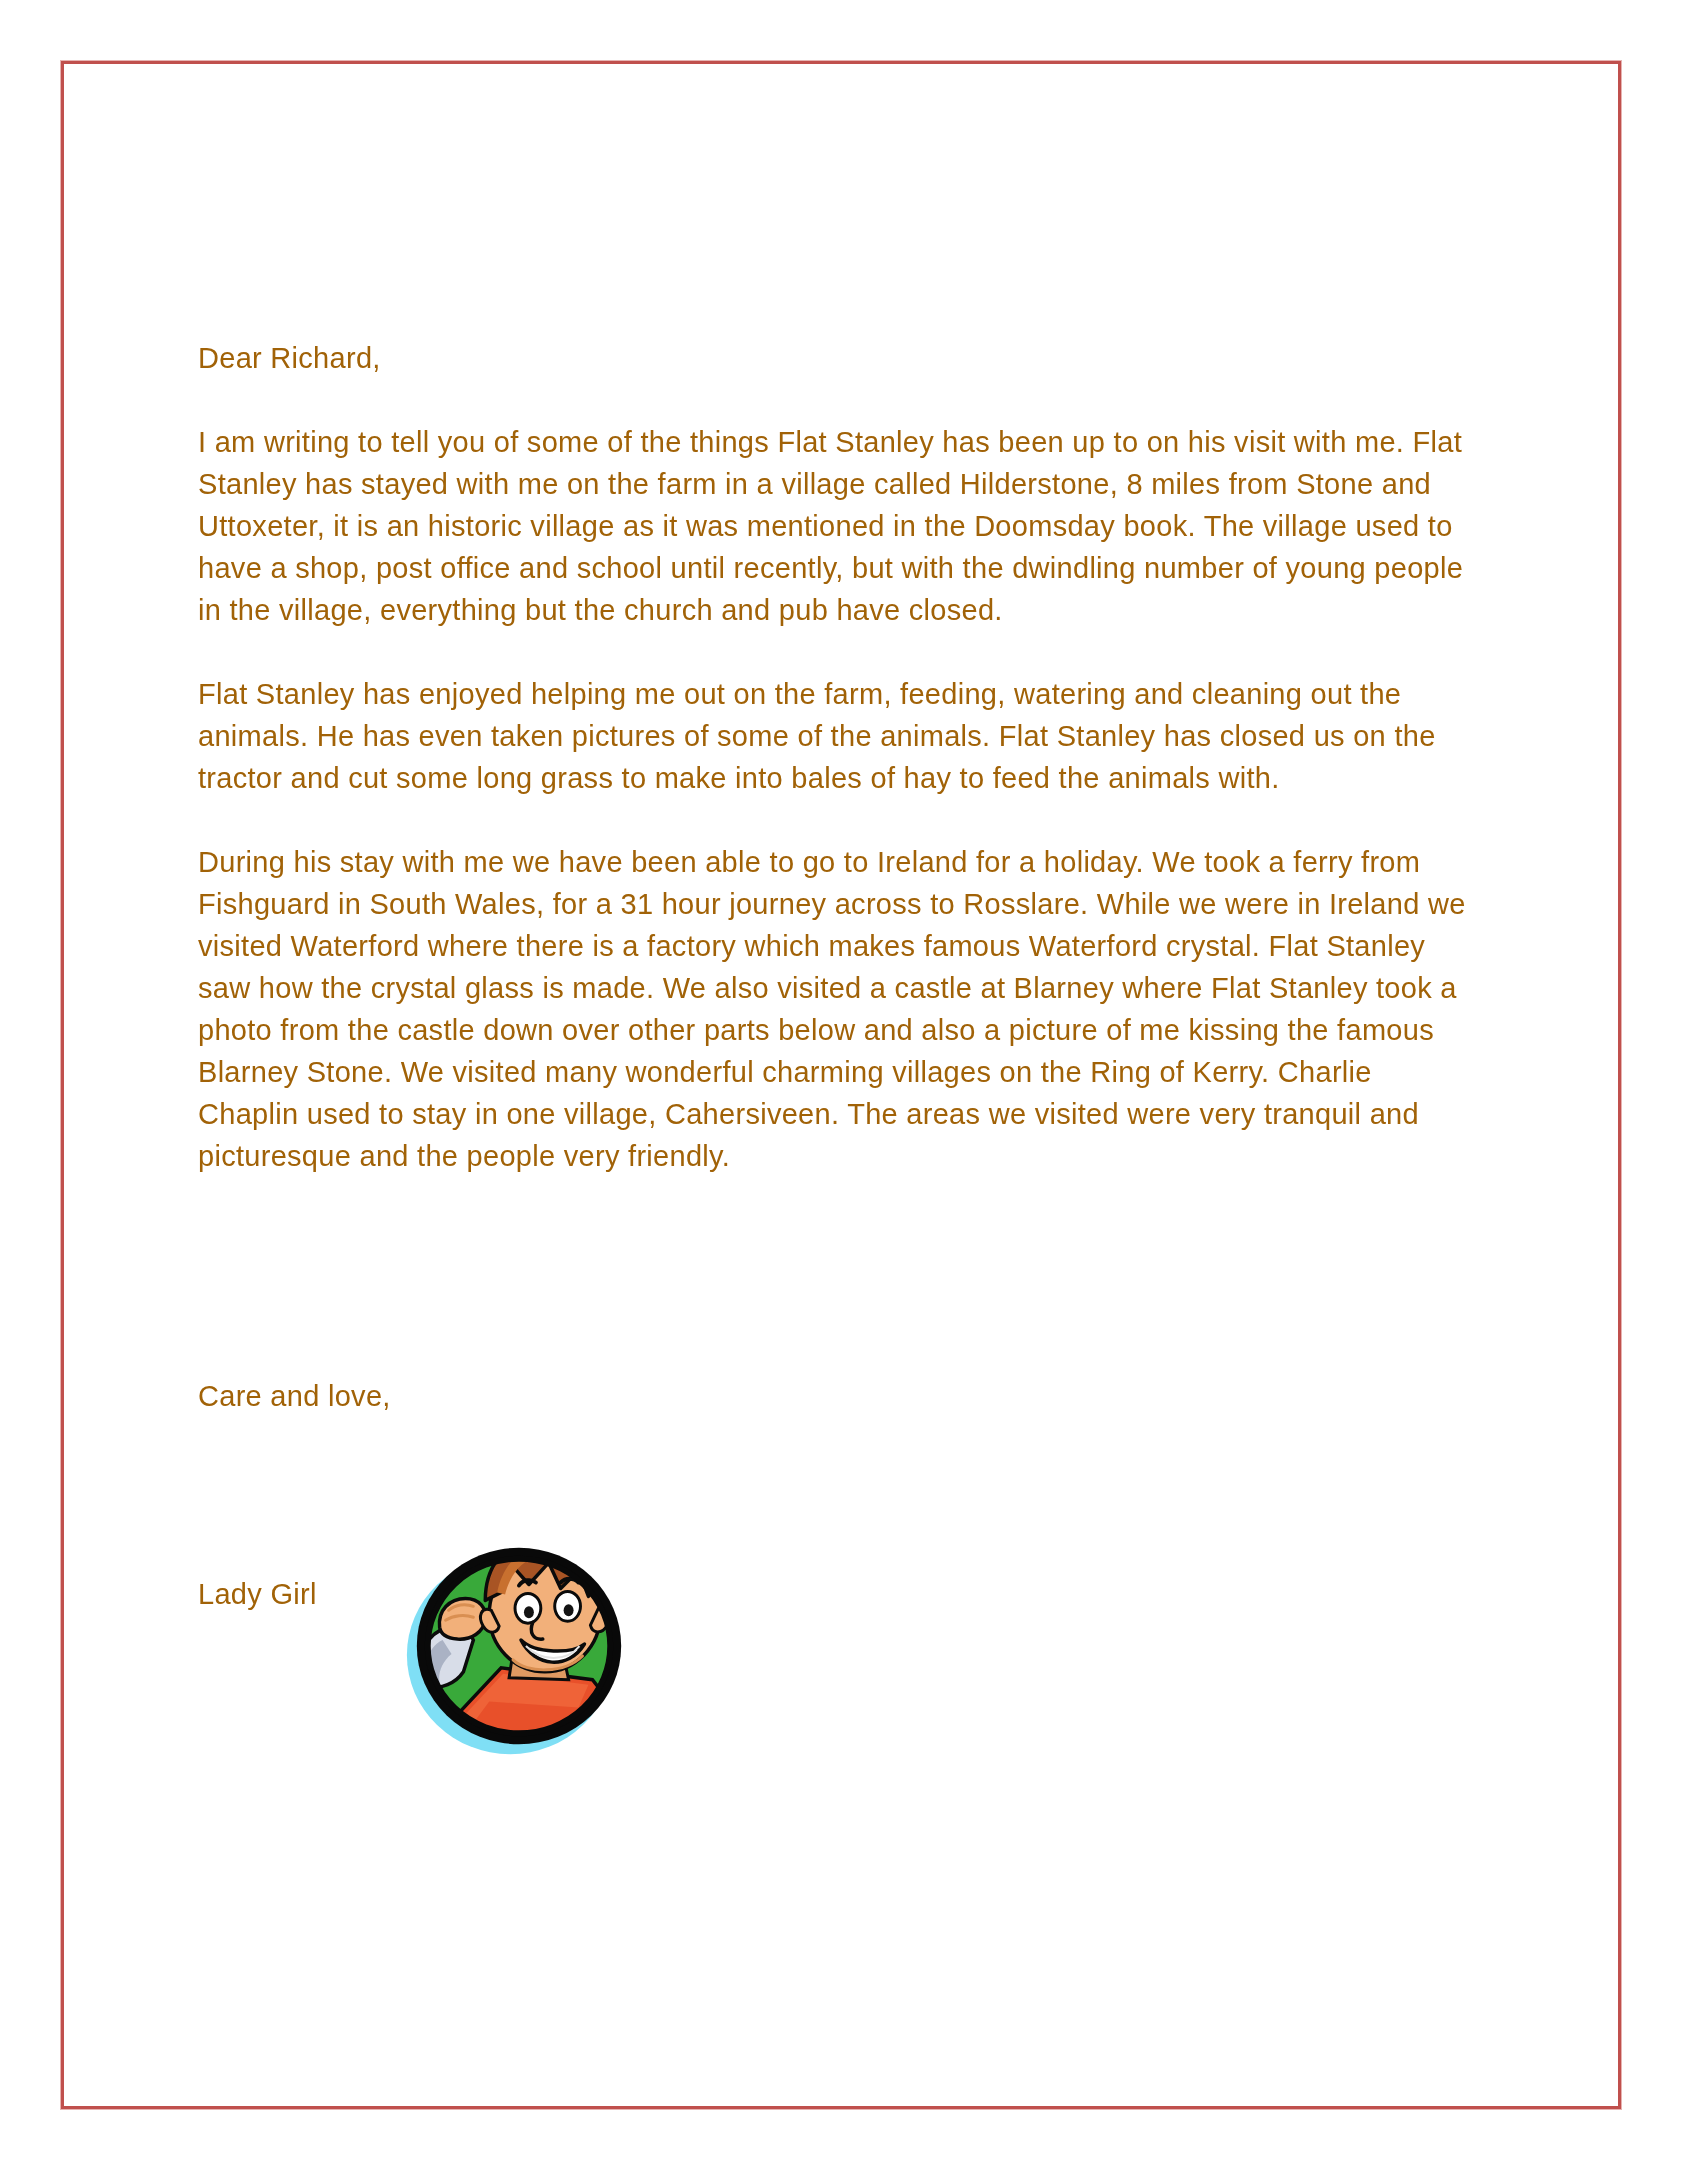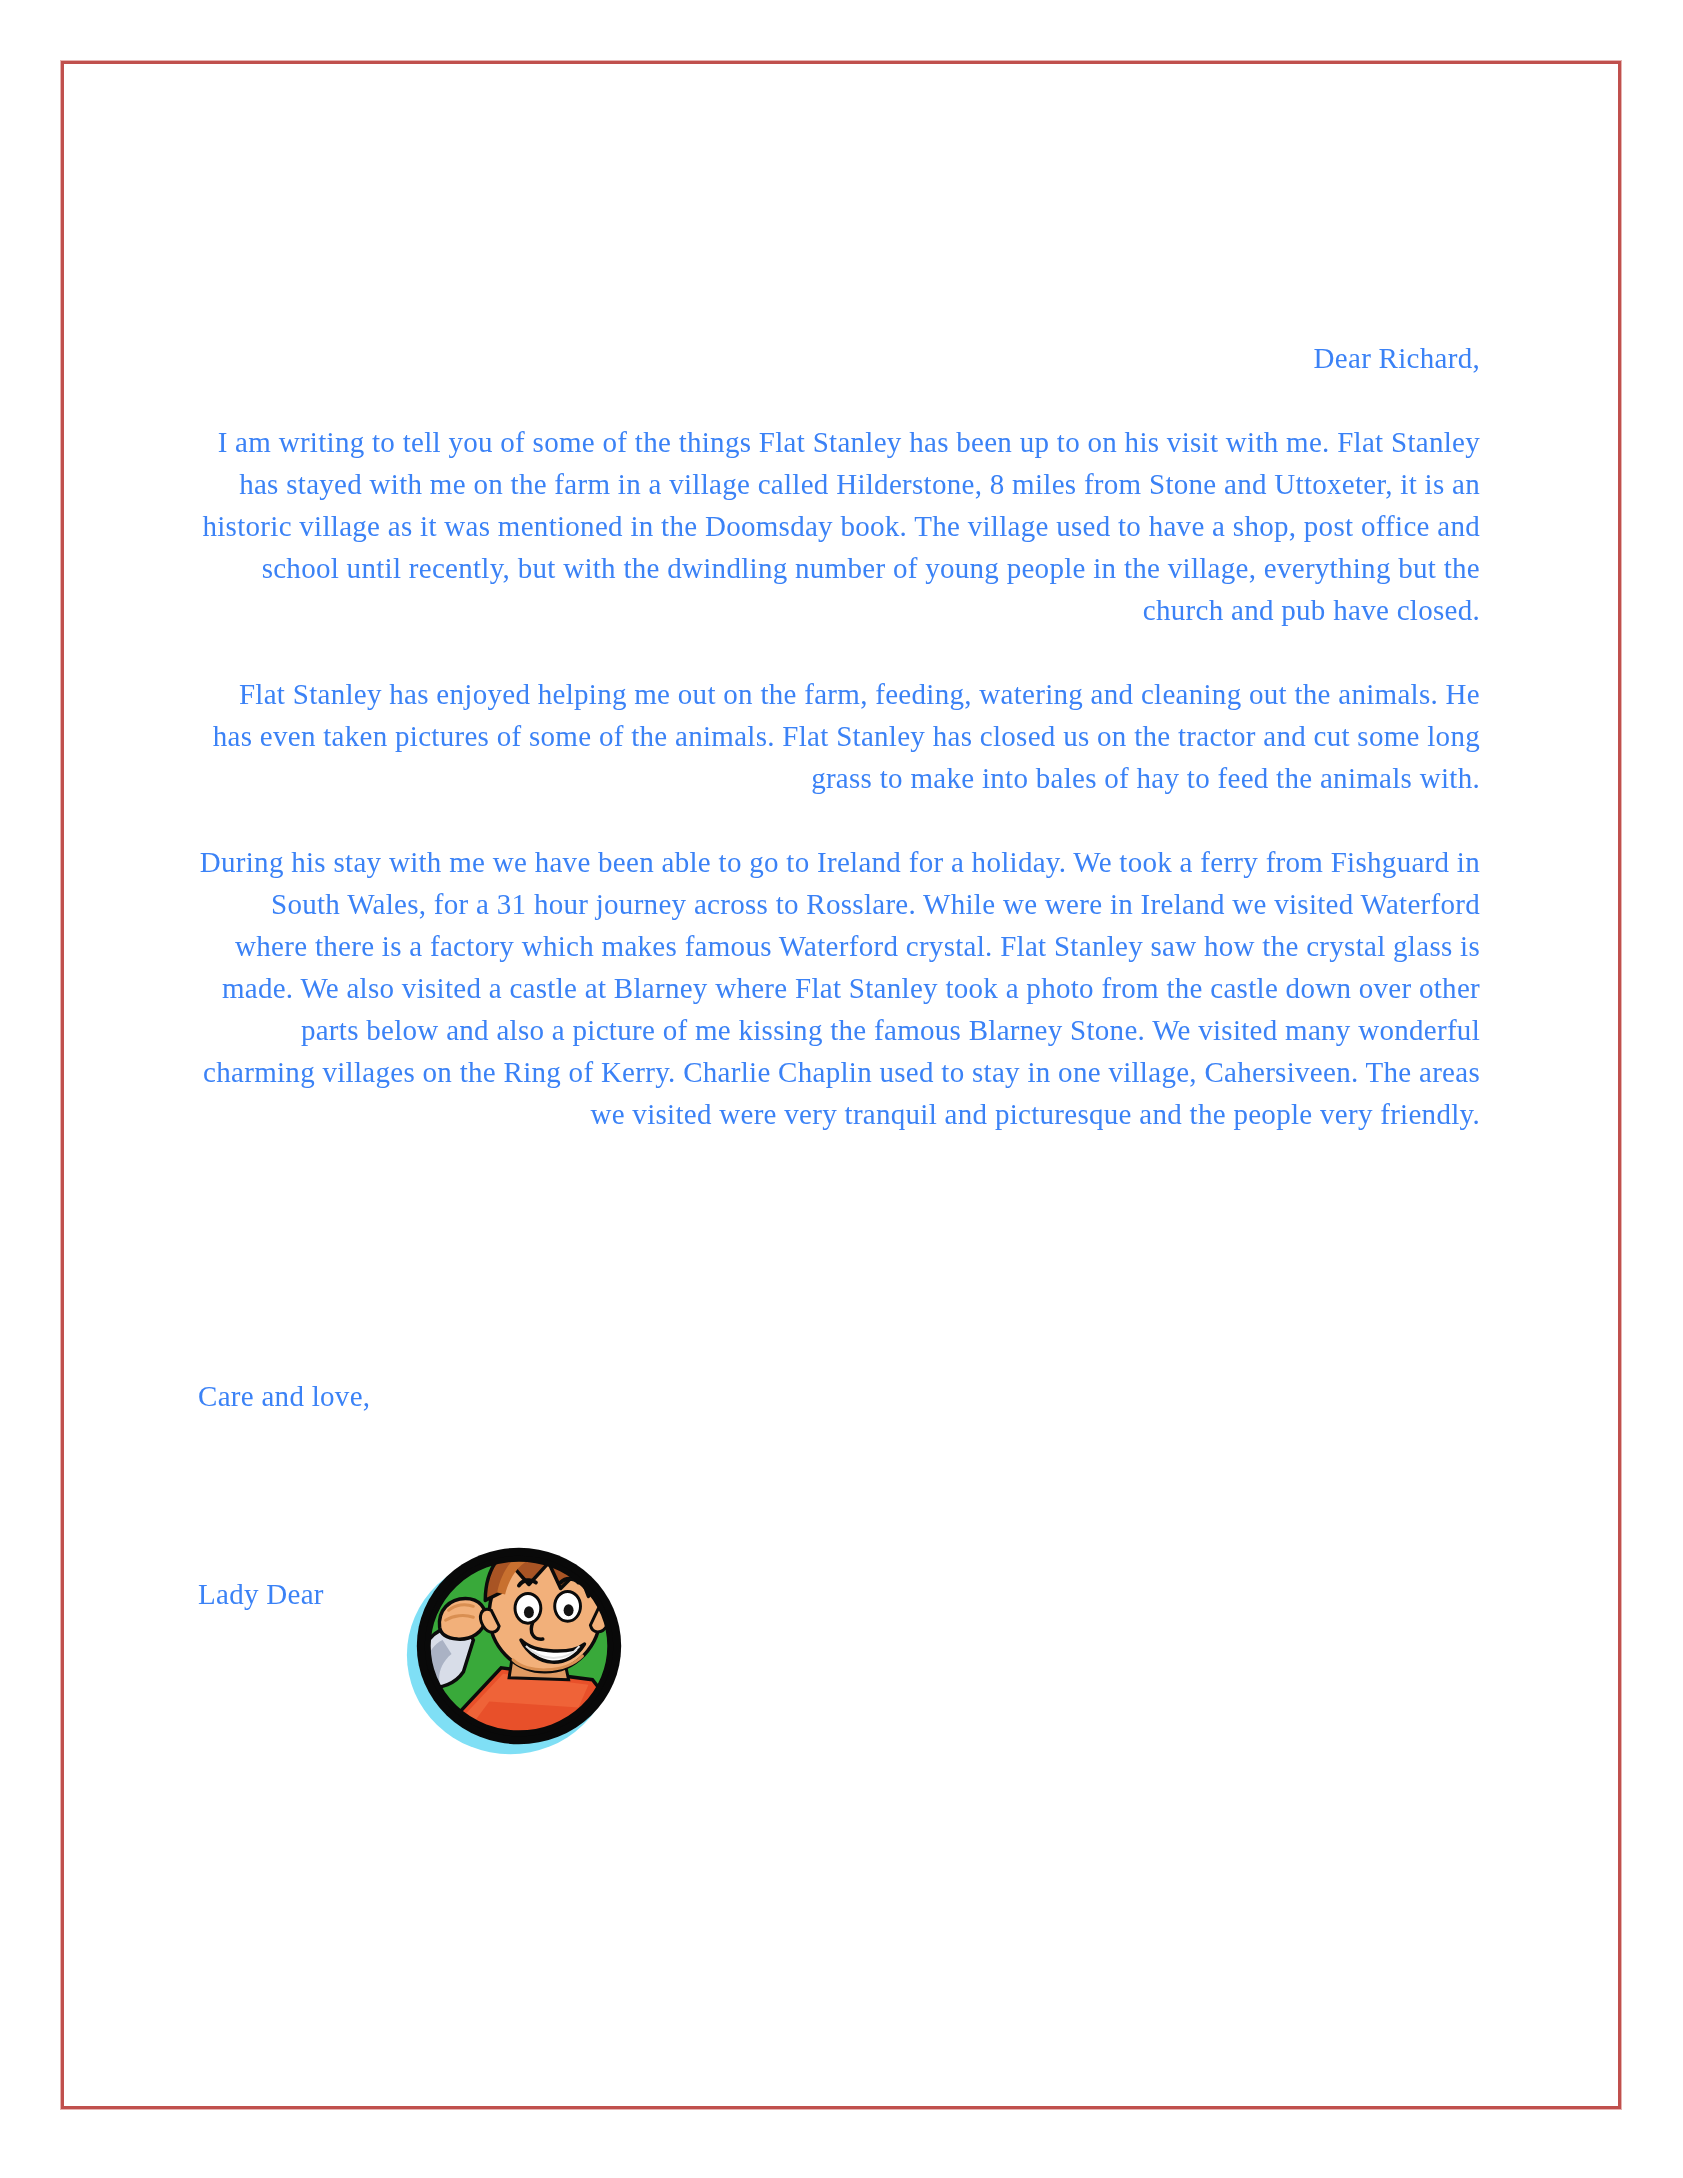--- a/index.html
+++ b/index.html
@@ -50,26 +50,26 @@
     position: absolute;
     left: 198px;
     top: 337px;
     width: 1282px;
   }
 
   .salutation,
   .para,
   .closing,
   .signature {
-    font-family: Liberation Serif, serif;
+    font-family: Liberation Sans, sans-serif;
     font-size: 29px;
     line-height: 42px;
-    color: #3b82f6;
+    color: #a16207;
     margin: 0;
-    text-align: right;
+    text-align: left;
     letter-spacing: 0.01em;
   }
 
   .salutation { margin-bottom: 42px; }
 
   .para { margin-bottom: 42px; }
   .para:last-of-type { margin-bottom: 0; }
 
   .closing {
     position: absolute;
@@ -109,21 +109,21 @@
     <p class="salutation">Dear Richard,</p>
 
     <p class="para">I am writing to tell you of some of the things Flat Stanley has been up to on his visit with me. Flat Stanley has stayed with me on the farm in a village called Hilderstone, 8 miles from Stone and Uttoxeter, it is an historic village as it was mentioned in the Doomsday book. The village used to have a shop, post office and school until recently, but with the dwindling number of young people in the village, everything but the church and pub have closed.</p>
 
     <p class="para">Flat Stanley has enjoyed helping me out on the farm, feeding, watering and cleaning out the animals. He has even taken pictures of some of the animals. Flat Stanley has closed us on the tractor and cut some long grass to make into bales of hay to feed the animals with.</p>
 
     <p class="para">During his stay with me we have been able to go to Ireland for a holiday. We took a ferry from Fishguard in South Wales, for a 31  hour journey across to Rosslare. While we were in Ireland we visited Waterford where there is a factory which makes famous Waterford crystal. Flat Stanley saw how the crystal glass is made. We also visited a castle at Blarney where Flat Stanley took a photo from the castle down over other parts below and also a picture of me kissing the famous Blarney Stone. We visited many wonderful charming villages on the Ring of Kerry. Charlie Chaplin used to stay in one village, Cahersiveen. The areas we visited were very tranquil and picturesque and the people very friendly.</p>
 
     <p class="closing">Care and love,</p>
 
-    <p class="signature">Lady Dear</p>
+    <p class="signature">Lady Girl</p>
 
   </div>
 
   <div class="stanley-wrap">
     <svg class="stanley-svg" viewBox="0 0 250 250" xmlns="http://www.w3.org/2000/svg">
 
       <ellipse cx="117" cy="133" rx="104" ry="100" fill="#7fdff5"></ellipse>
 
       <ellipse cx="126" cy="124" rx="103" ry="99" fill="#090909"></ellipse>
 

